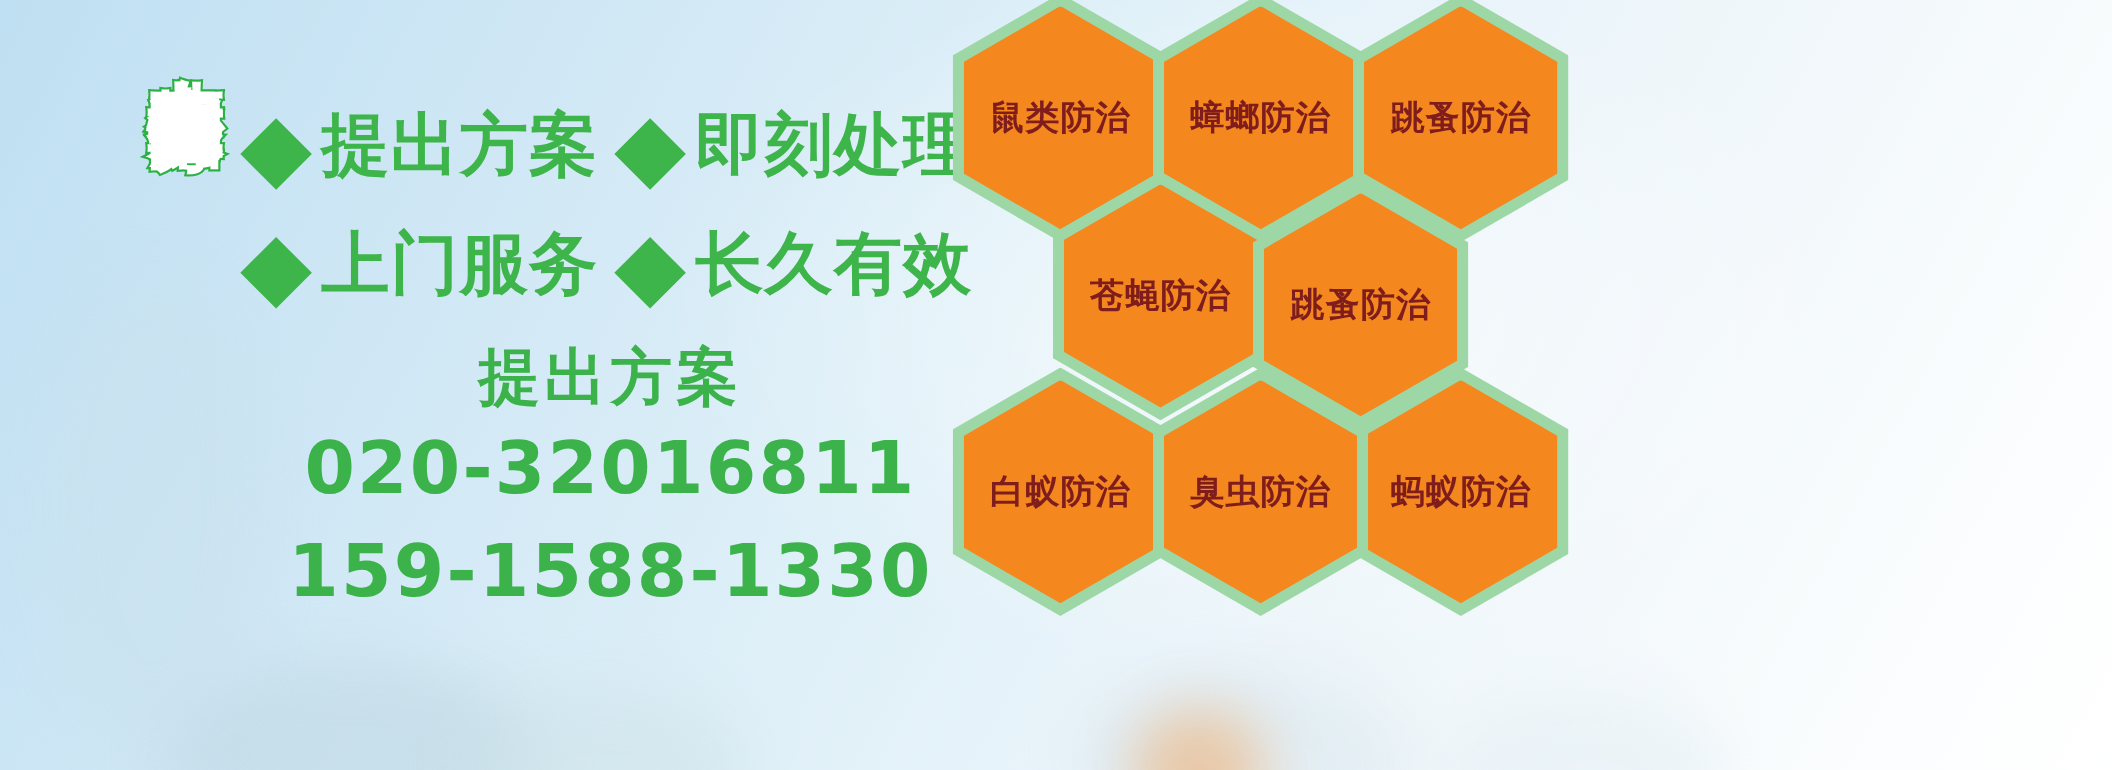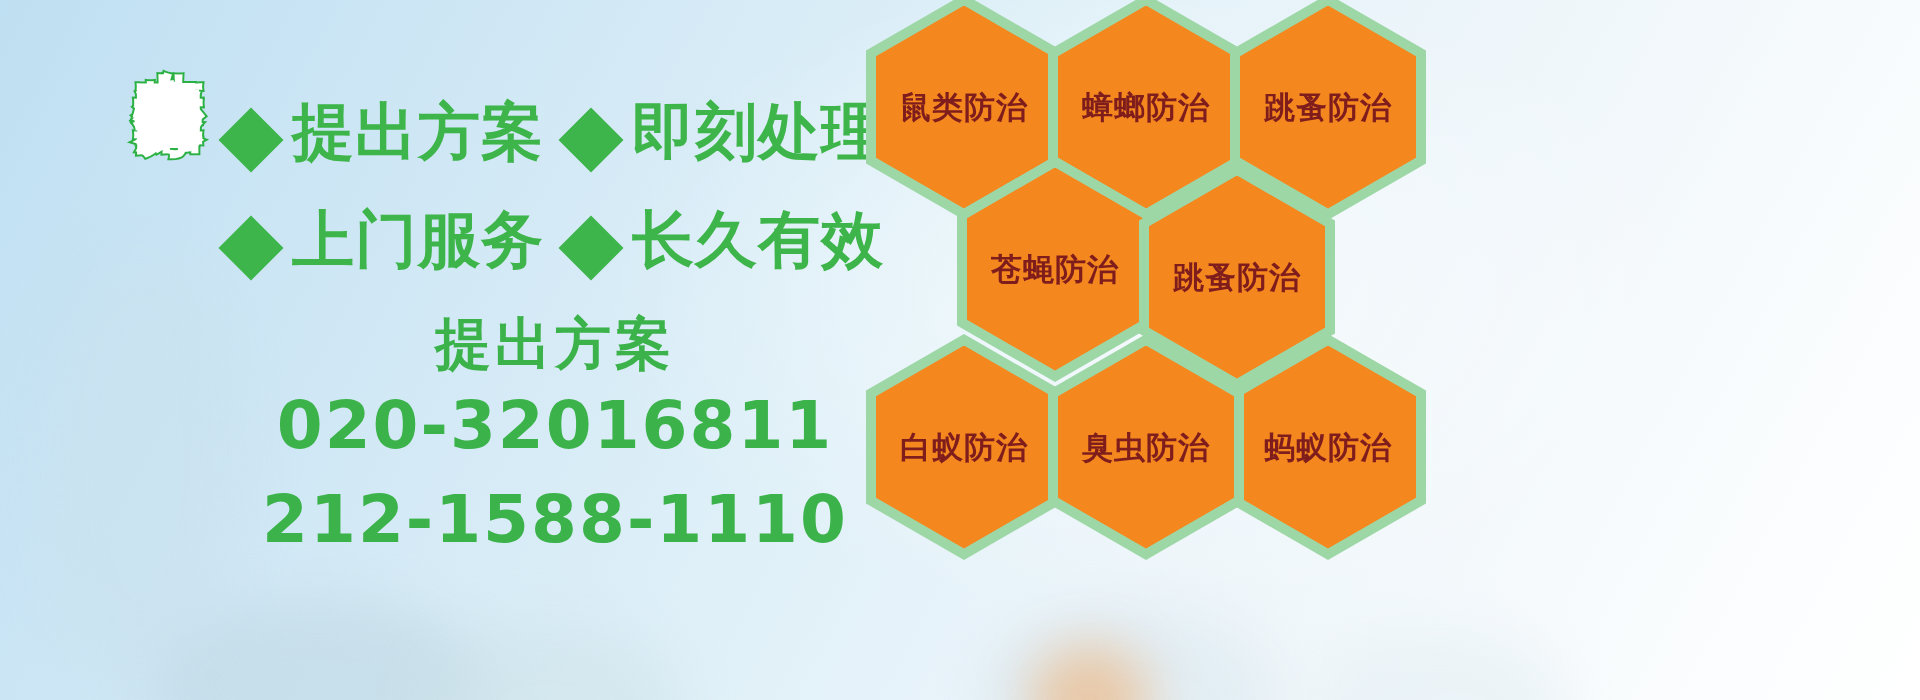--- a/index.html
+++ b/index.html
@@ -200,21 +200,21 @@
       <div class="feature-item">
         <span class="diamond"></span>
         <span class="feature-label">长久有效</span>
       </div>
     </div>
   </div>
 
   <div id="contact">
     <div id="contact-heading">提出方案</div>
     <div class="phone">020-32016811</div>
-    <div class="phone">212-1588-1110</div>
+    <div class="phone">159-1588-1330</div>
   </div>
 
   <div id="honeycomb">
     <div class="hex r1c1">
       <div class="hex-inner">
         <span class="hex-label">鼠类防治</span>
       </div>
     </div>
     <div class="hex r1c2">
       <div class="hex-inner">

